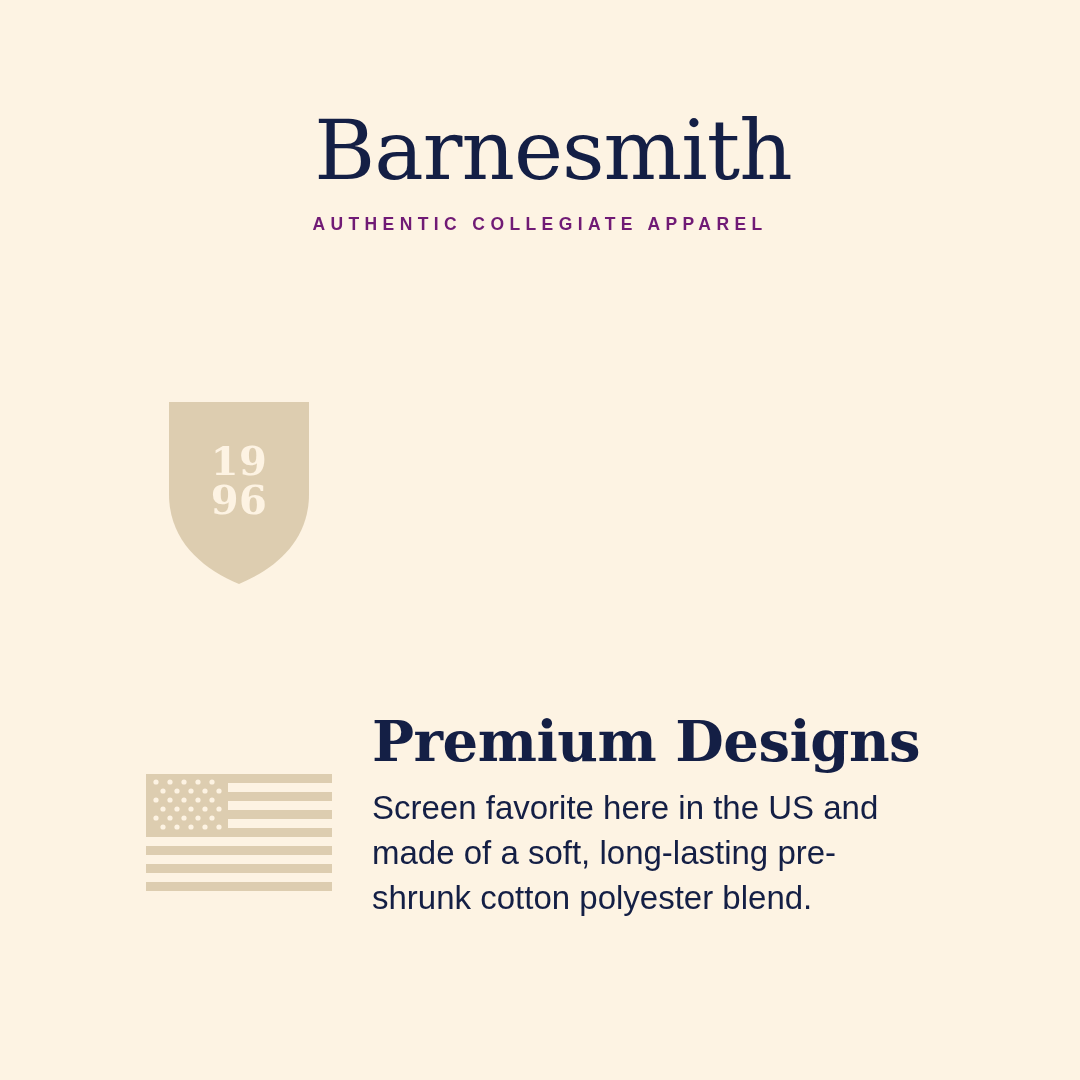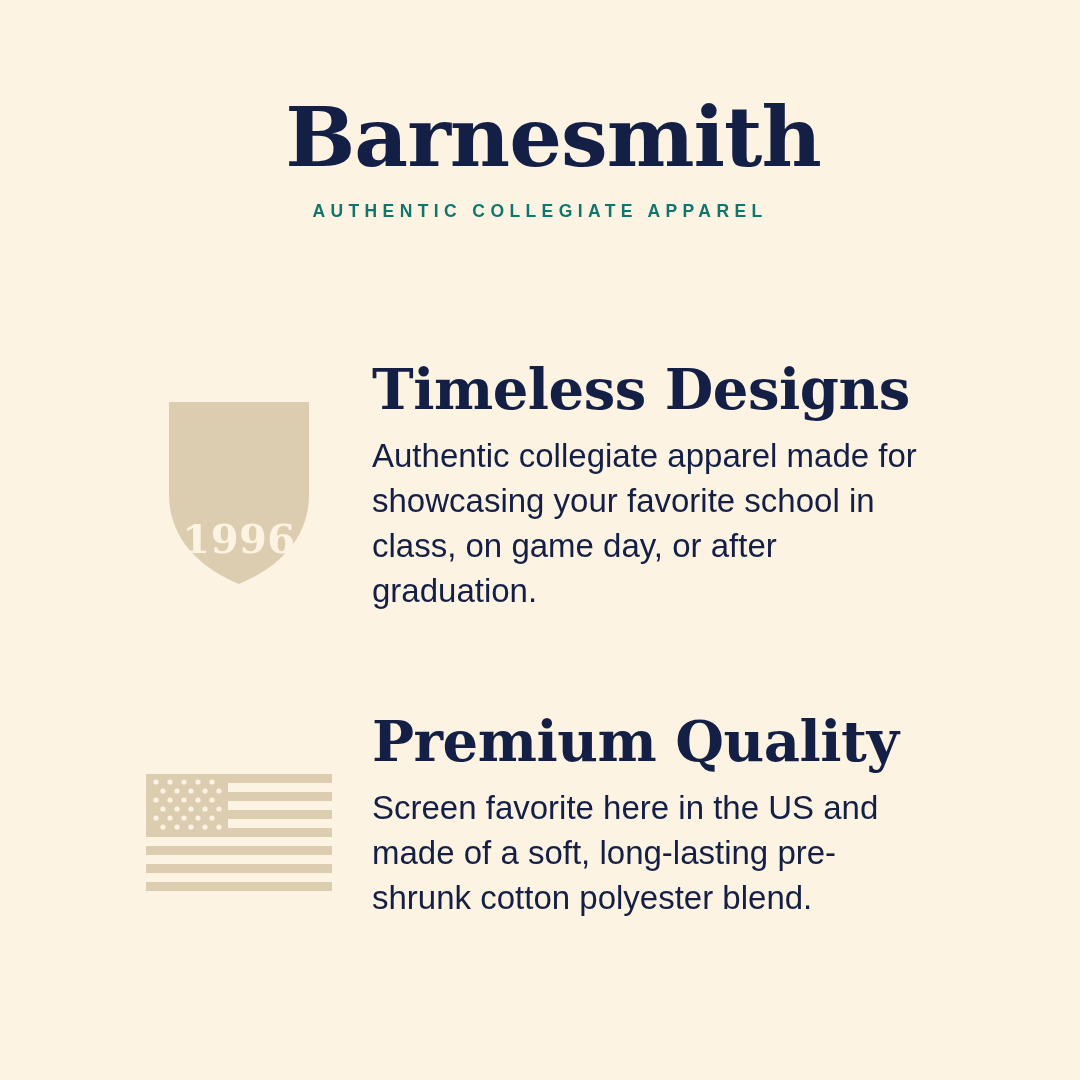--- a/index.html
+++ b/index.html
@@ -23,35 +23,35 @@
   
   .brand {
     position: absolute;
     top: 96px;
     left: 0;
     width: 1080px;
     text-align: center;
   }
   .brand-title {
     font-family: "DejaVu Serif", "Liberation Serif", serif;
-    font-weight: 700;
+    font-weight: 400;
     font-size: 83px;
     line-height: 1.0;
     letter-spacing: -1px;
     color: #141f45;
-    margin: 0;
+    margin: 13px;
     padding-left: 26px;
   }
   .brand-sub {
     margin-top: 22px;
     font-family: "Liberation Sans", sans-serif;
     font-weight: 700;
     font-size: 17.5px;
     letter-spacing: 5.4px;
-    color: #0f766e;
+    color: #701a75;
   }
 
   
   .feature {
     position: absolute;
     display: flex;
     align-items: flex-start;
   }
   .feature-1 { top: 360px; left: 108px; }
   .feature-2 { top: 712px; left: 108px; }
@@ -94,22 +94,22 @@
     height: 182px;
   }
   .shield-wrap svg { display: block; }
   .shield-year {
     position: absolute;
     top: 0;
     left: 0;
     width: 140px;
     height: 182px;
     display: flex;
-    flex-direction: row;
-    align-items: flex-end;
+    flex-direction: column;
+    align-items: center;
     justify-content: center;
     padding-bottom: 26px;
     box-sizing: border-box;
   }
   .shield-year span {
     font-family: "DejaVu Serif", "Liberation Serif", serif;
     font-weight: 700;
     font-size: 40px;
     line-height: 0.98;
     color: #fdf3e3;
@@ -137,24 +137,20 @@
     <div class="icon-col">
       <div class="shield-wrap">
         <svg width="140" height="182" viewBox="0 0 140 182" xmlns="http://www.w3.org/2000/svg" aria-hidden="true">
           <path d="M0 0 H140 V92 C140 138 108 166 70 182 C32 166 0 138 0 92 Z" fill="#ddcdb0"></path>
         </svg>
         <div class="shield-year">
           <span>19</span>
           <span>96</span>
         </div>
       </div>
-    </div>
-    <div class="text-col">
-      <h2 class="feature-heading">Timeless Designs</h2>
-      <p class="feature-body">Authentic collegiate apparel made for showcasing your favorite school in class, on game day, or after graduation.</p>
     </div>
   </div>
 
   <div class="feature feature-2">
     <div class="icon-col">
       <div class="flag-wrap">
         <svg width="186" height="118" viewBox="0 0 186 118" xmlns="http://www.w3.org/2000/svg" aria-hidden="true">
           <g fill="#ddcdb0">
             <rect x="0" y="0" width="186" height="9"></rect>
             <rect x="0" y="18" width="186" height="9"></rect>
@@ -194,18 +190,18 @@
             <circle cx="17" cy="53" r="2.6"></circle>
               <circle cx="31" cy="53" r="2.6"></circle>
               <circle cx="45" cy="53" r="2.6"></circle>
               <circle cx="59" cy="53" r="2.6"></circle>
               <circle cx="73" cy="53" r="2.6"></circle>
           </g>
         </svg>
       </div>
     </div>
     <div class="text-col">
-      <h2 class="feature-heading">Premium Quality</h2>
+      <h2 class="feature-heading">Premium Designs</h2>
       <p class="feature-body">Screen favorite here in the US and made of a soft, long-lasting pre-shrunk cotton polyester blend.</p>
     </div>
   </div>
 
 </div>
 
 </body></html>

